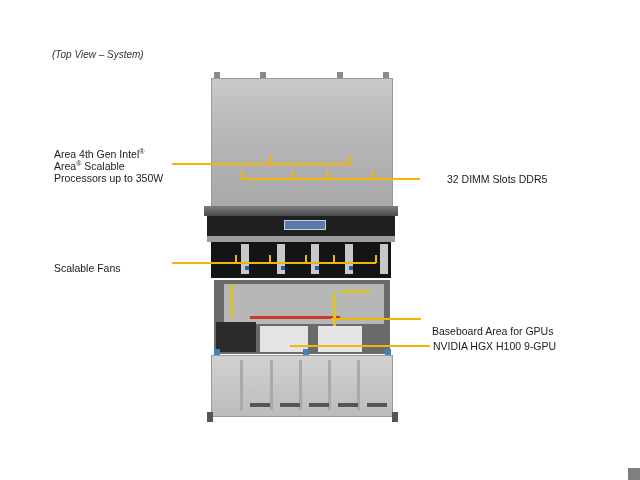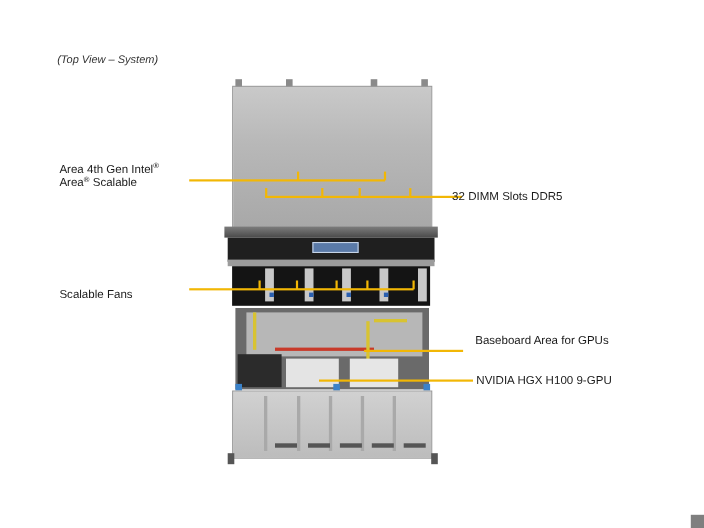--- a/index.html
+++ b/index.html
@@ -105,25 +105,26 @@
 <div class="leader" style="left:305px;top:255px;width:2px;height:8px"></div>
 <div class="leader" style="left:333px;top:255px;width:2px;height:8px"></div>
 <div class="leader" style="left:375px;top:255px;width:2px;height:8px"></div>
 
 <div class="leader" style="left:331px;top:318px;width:90px;height:2px"></div>
 <div class="leader" style="left:290px;top:345px;width:140px;height:2px"></div>
 
 <div class="label" style="left:54px;top:148px">
   <span>Area 4th Gen Intel</span><sup>®</sup><br>
   <span>Area</span><sup>®</sup><span> Scalable</span><br>
+  <span>Processors up to 350W</span>
 </div>
 
-<div class="label" style="left:411px;top:173px">32 DIMM Slots DDR5</div>
+<div class="label" style="left:447px;top:173px">32 DIMM Slots DDR5</div>
 
 <div class="label" style="left:54px;top:250px">
   <br>
   <span>Scalable Fans</span>
 </div>
 
-<div class="label" style="left:432px;top:304px">Baseboard Area for GPUs</div>
+<div class="label" style="left:432px;top:325px">Baseboard Area for GPUs</div>
 <div class="label" style="left:433px;top:340px">NVIDIA HGX H100 9-GPU</div>
 
 <div class="corner-sq"></div>
 
 </body></html>

